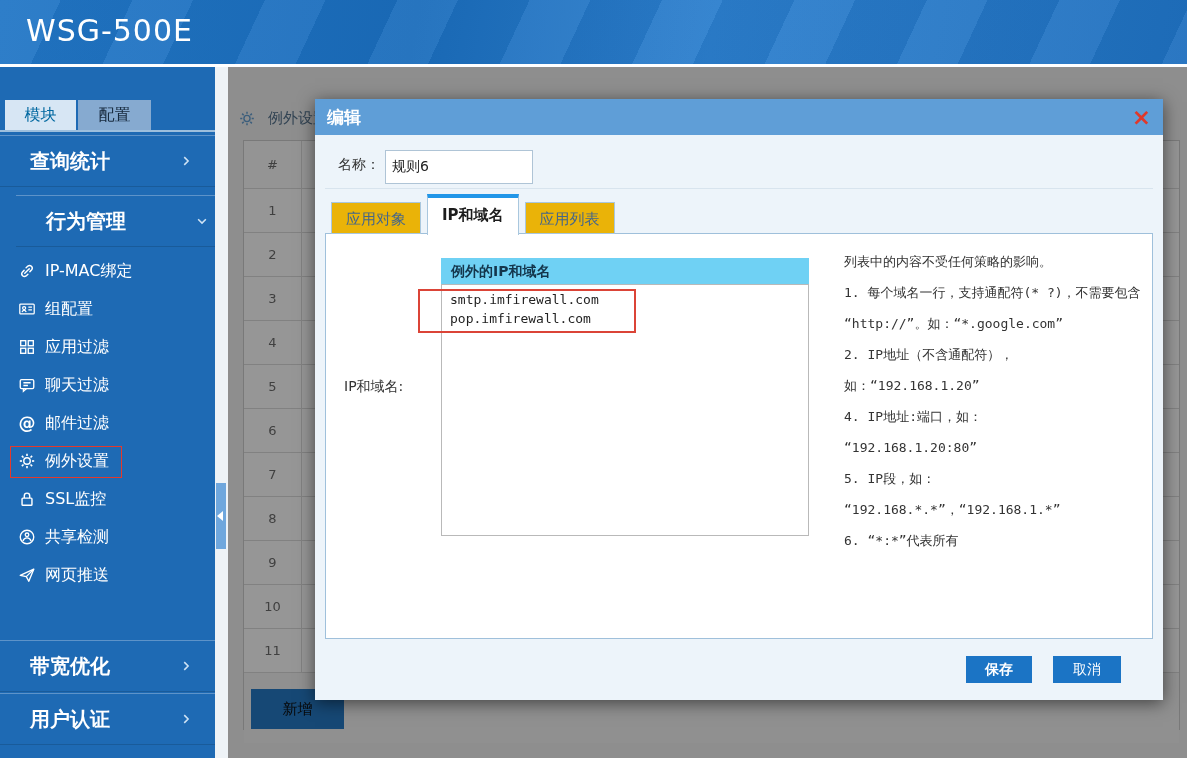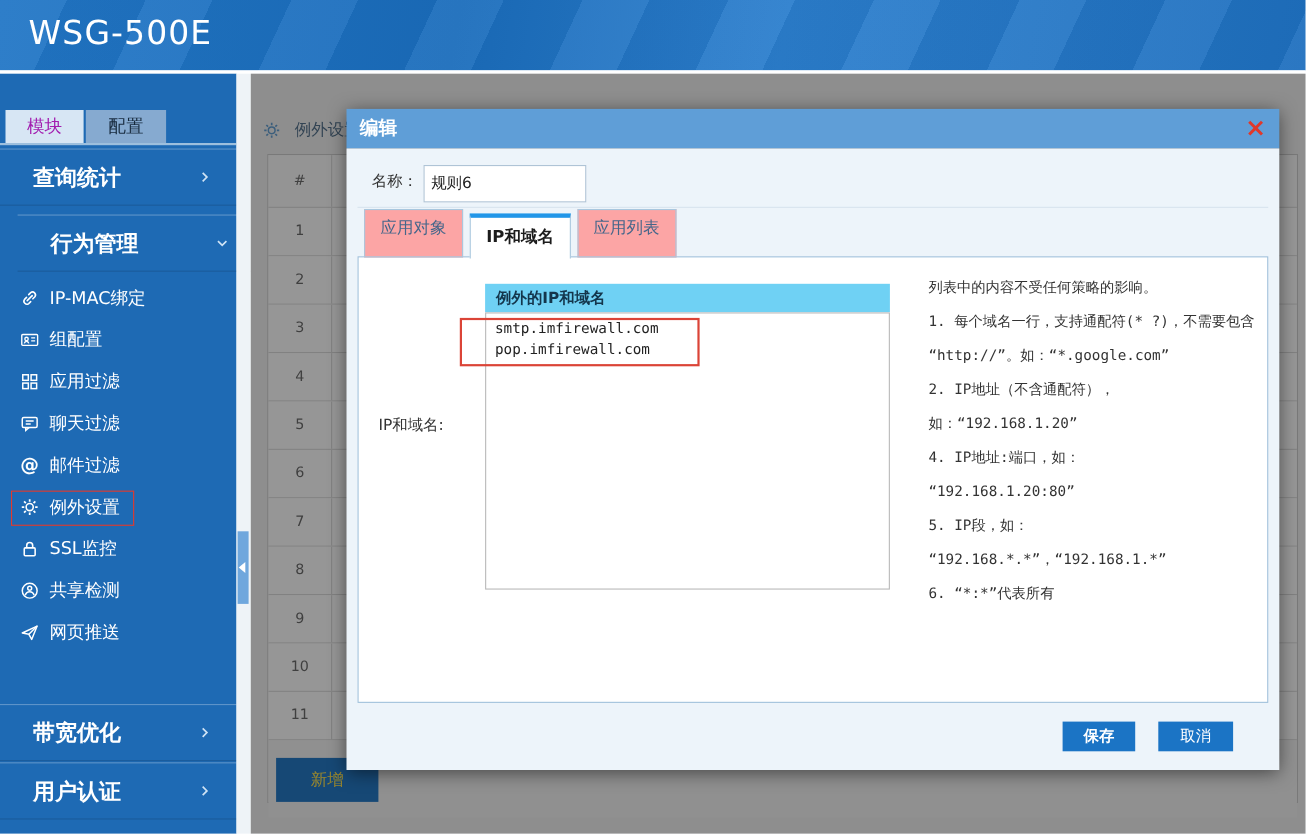--- a/index.html
+++ b/index.html
@@ -25,21 +25,21 @@
     letter-spacing:1px;font-weight:400;
   }
 
   
   .sidebar{left:0;top:67px;width:215px;height:691px;background:#1e6ab4;}
   .side-tabs{position:absolute;left:0;top:33px;width:215px;height:30px;}
   .side-tab{
     position:absolute;top:0;height:30px;line-height:30px;text-align:center;
     font-size:16px;cursor:pointer;
   }
-  .side-tab.mod{left:5px;width:71px;background:#d7e6f4;color:#a21caf;}
+  .side-tab.mod{left:5px;width:71px;background:#d7e6f4;color:#0369a1;}
   .side-tab.cfg{left:78px;width:73px;background:#86aad0;color:#16293c;}
   .side-tabs-line{position:absolute;left:0;top:63px;width:215px;height:2px;background:#9dbfdd;}
   .side-section{
     position:absolute;left:0;width:215px;height:52px;
     display:flex;align-items:center;justify-content:space-between;
     padding:0 20px 0 30px;box-sizing:border-box;
     color:#fff;font-size:20px;cursor:pointer;
     border-top:1px solid rgba(255,255,255,0.28);
     border-bottom:1px solid rgba(0,0,0,0.14);
     font-weight:bold;
@@ -80,21 +80,21 @@
   .tbl-row.body{height:43px;}
   .cell-num{
     width:58px;border-right:1px solid #d9d9d9;box-sizing:border-box;
     display:flex;align-items:center;justify-content:center;
     font-size:13px;color:#666;
   }
   .cell-rest{flex:1;}
   .tbl-foot{height:70px;background:#f4f4f4;position:relative;}
   .add-btn{
     position:absolute;left:7px;top:16px;width:93px;height:40px;
-    background:#1b74c5;color:#fde047;font-size:15px;border:none;cursor:pointer;
+    background:#1b74c5;color:#000000;font-size:15px;border:none;cursor:pointer;
   }
 
   
   .overlay{left:228px;top:67px;width:959px;height:691px;background:rgba(15,15,15,0.44);z-index:5;}
 
   
   .modal{
     left:315px;top:99px;width:848px;height:601px;z-index:10;
     box-shadow:0 3px 16px rgba(0,0,0,0.55);
   }
@@ -115,22 +115,22 @@
     position:absolute;left:70px;top:15px;width:134px;height:24px;
     border:1px solid #afc4d6;padding:4px 6px;font-size:14px;color:#222;
     font-family:"DejaVu Sans",sans-serif;background:#fff;
   }
   .name-divider{position:absolute;left:10px;top:53px;width:828px;border-bottom:1px solid #d8e4ee;}
   .tabs-row{
     position:absolute;left:16px;top:59px;height:40px;
     display:flex;align-items:flex-end;z-index:3;
   }
   .tab{
-    height:44px;line-height:32px;padding:0 14px;margin-right:6px;
-    background:#fca5a5;border:1px solid #a9c7de;color:#45668a;
+    height:32px;line-height:32px;padding:0 14px;margin-right:6px;
+    background:#eab308;border:1px solid #a9c7de;color:#45668a;
     font-size:15px;cursor:pointer;box-sizing:border-box;
   }
   .tab.active{
     height:41px;line-height:34px;background:#ffffff;color:#1c1c1c;font-weight:bold;
     border-top:4px solid #2196e8;border-bottom:none;margin-bottom:-1px;
   }
   .panel{
     position:absolute;left:10px;top:98px;width:826px;height:404px;
     background:#ffffff;border:1px solid #9fc0db;box-sizing:content-box;z-index:2;
   }

